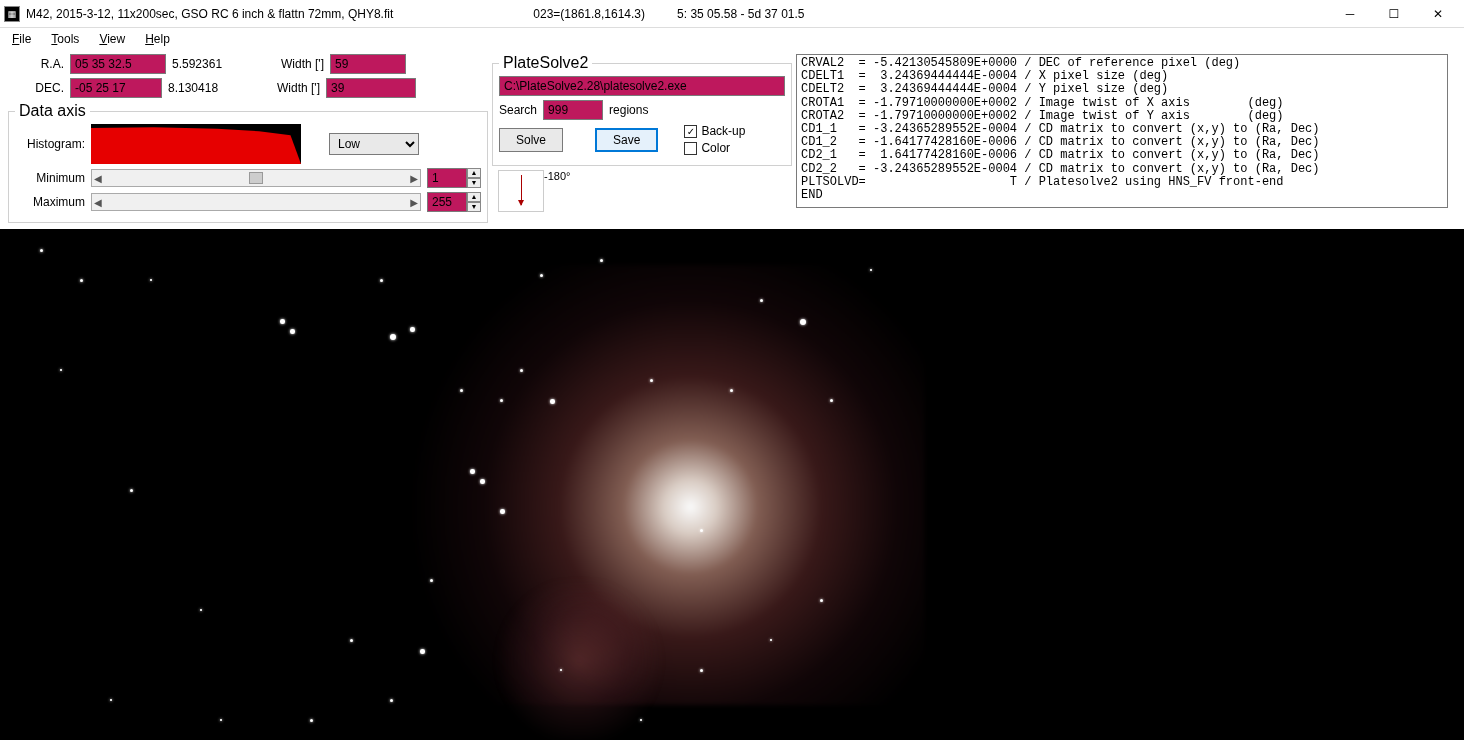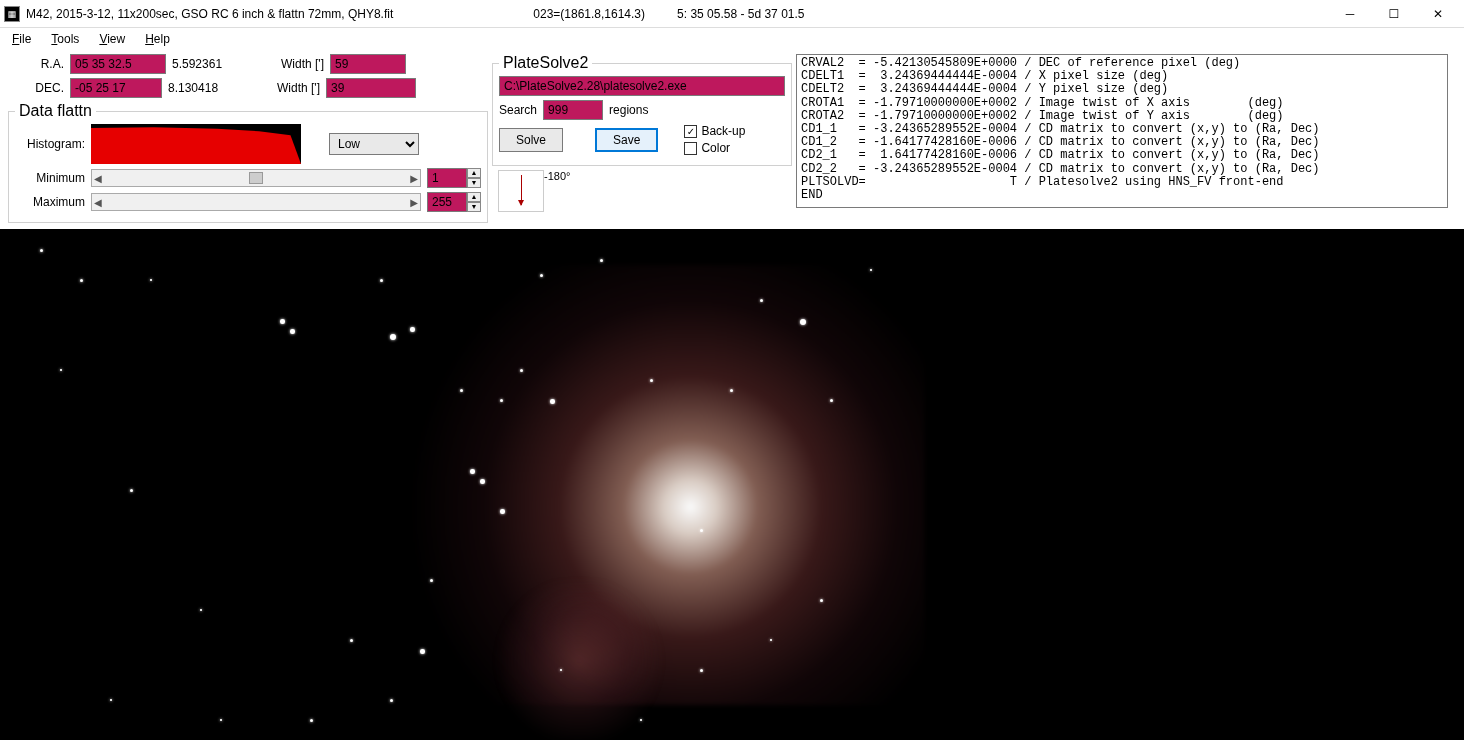--- a/index.html
+++ b/index.html
@@ -103,21 +103,21 @@
     <div class="row">
       <div class="lbl" style="width:56px">DEC.</div>
       <input type="text" style="width: 92px;" value="-05 25 17">
       <div style="width:60px">8.130418</div>
       <div style="width:26px"></div>
       <div class="lbl" style="width:54px">Width [']</div>
       <input type="text" style="width: 90px;" value="39">
     </div>
 
     <fieldset>
-      <legend>Data flattn</legend>
+      <legend>Data axis</legend>
       <div class="row">
         <div class="lbl" style="width:70px">Histogram:</div>
         <div class="hist-box">
             <div class="hist-fill"></div>
           </div>
         <div style="width:16px"></div>
         <select><option>Low</option></select>
       </div>
       <div class="row">
         <div class="lbl" style="width:70px">Minimum</div>

